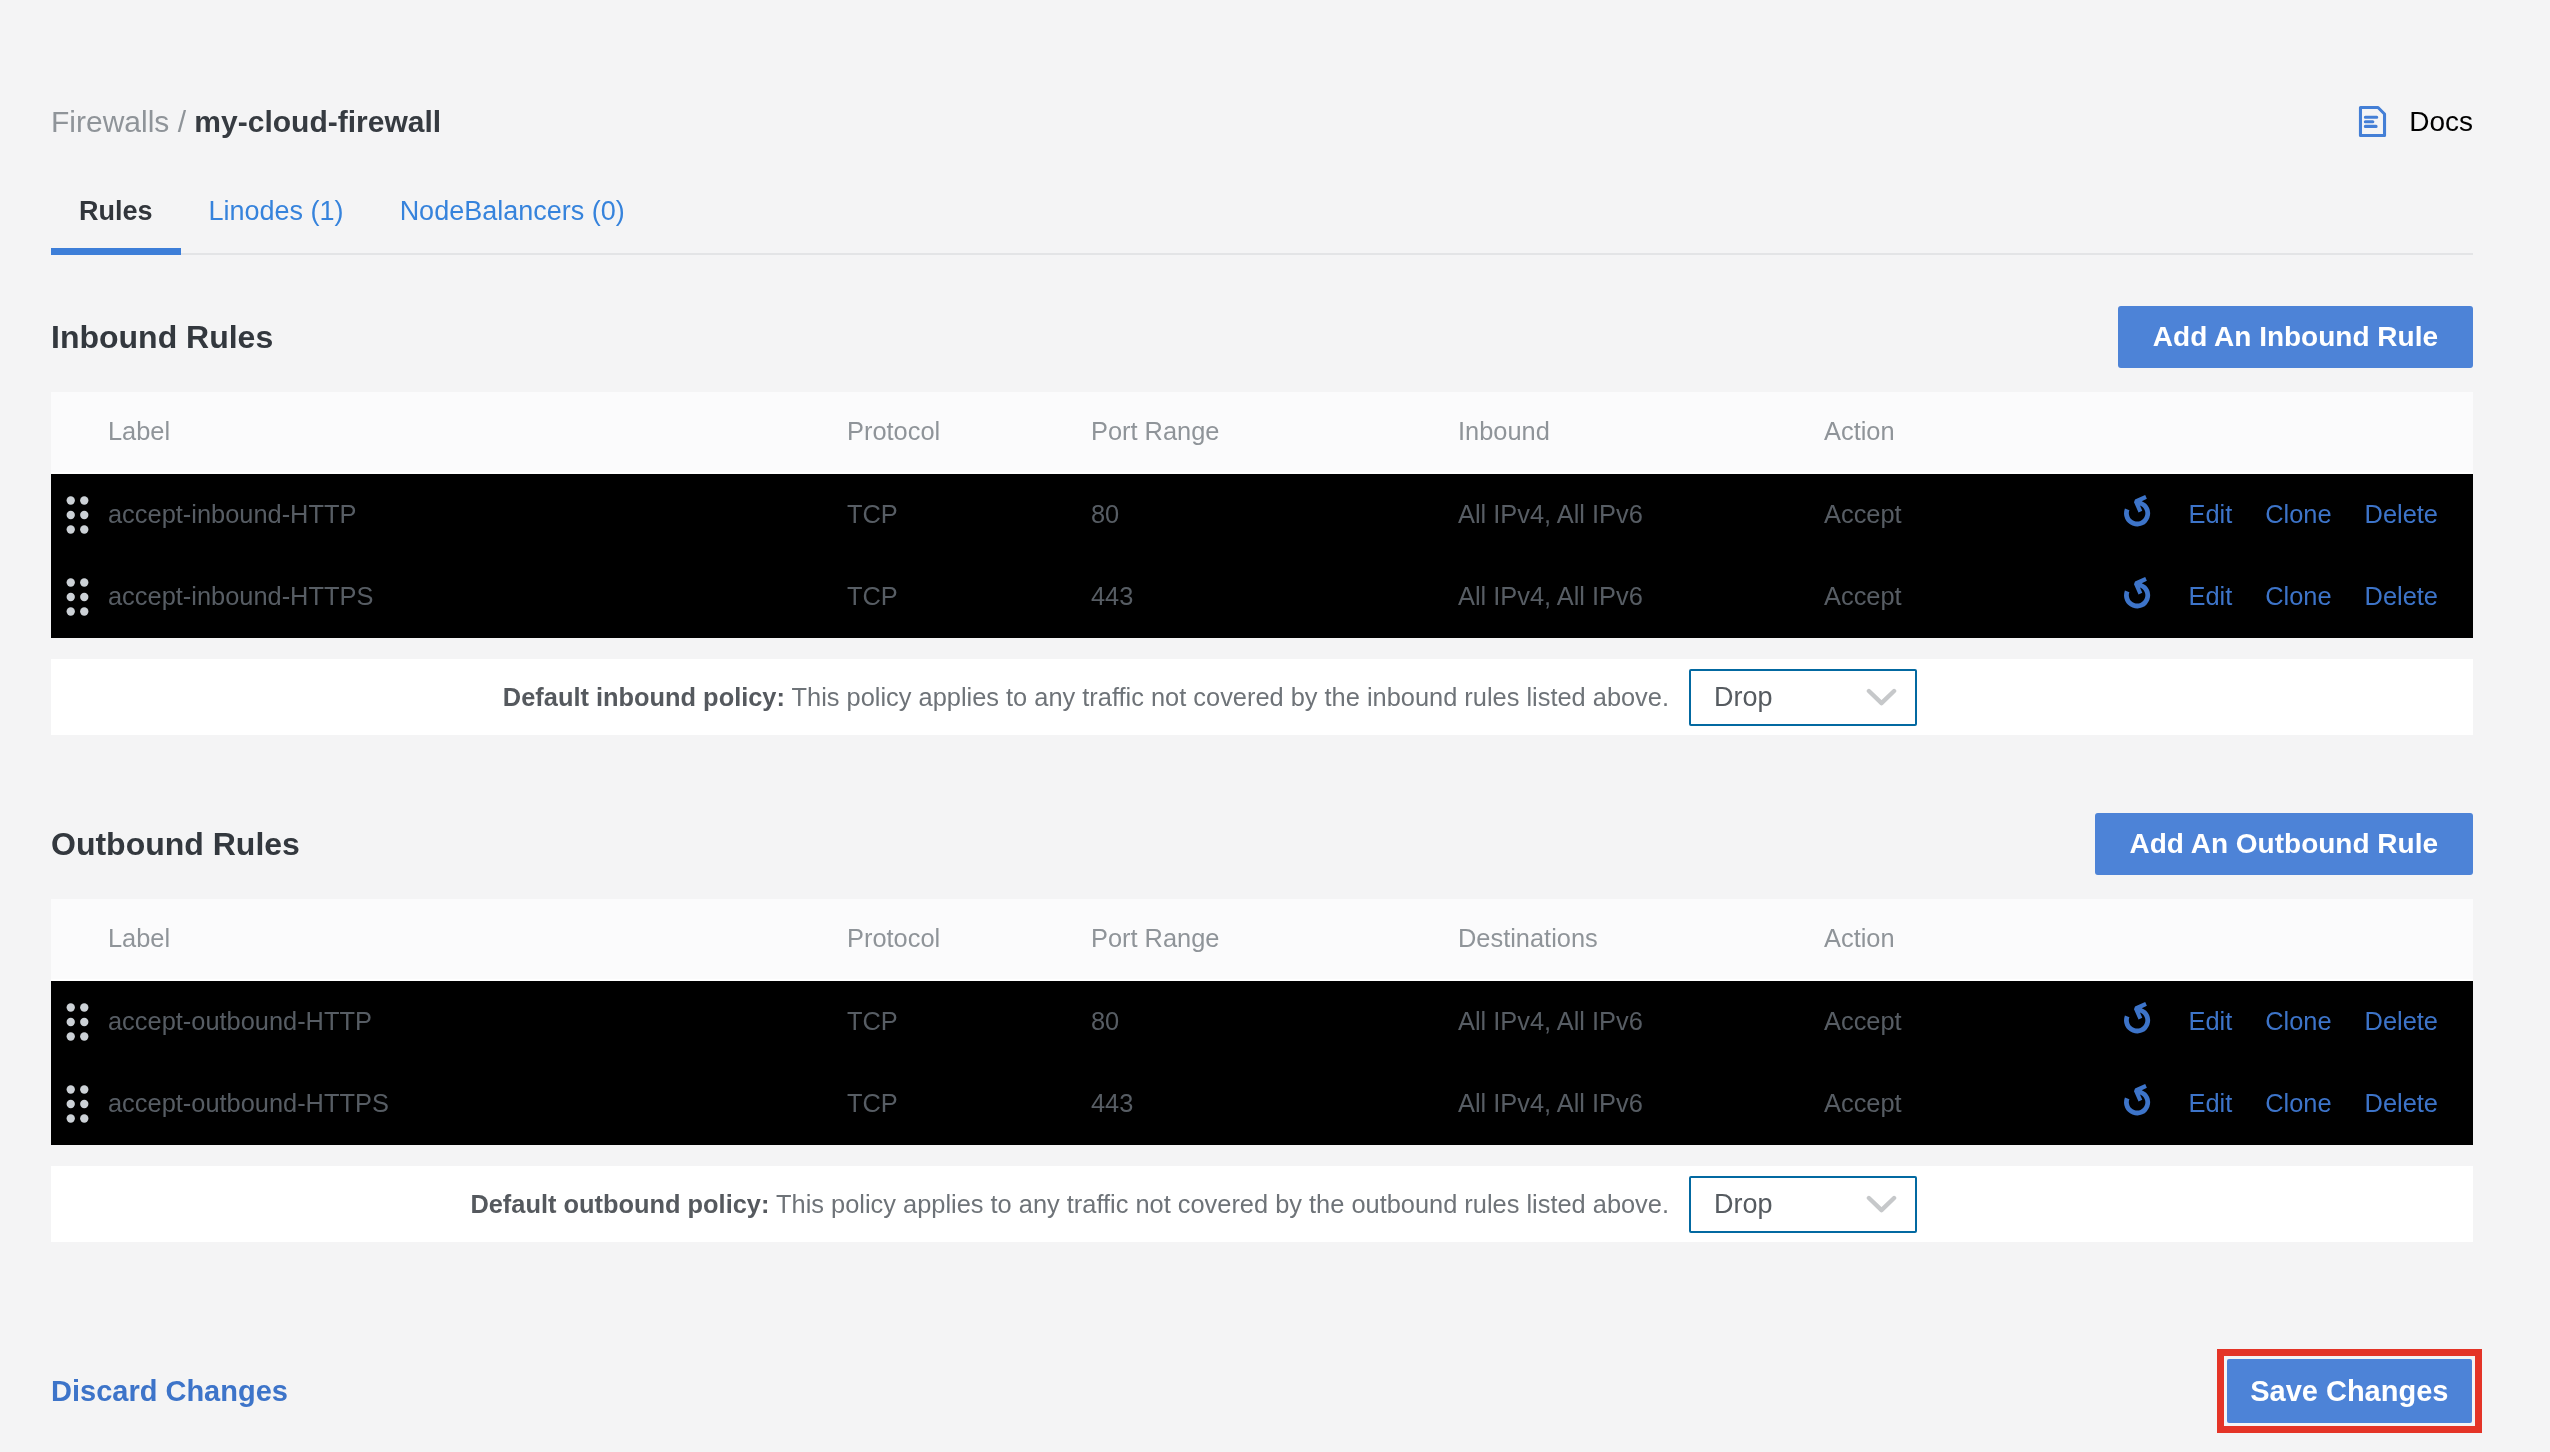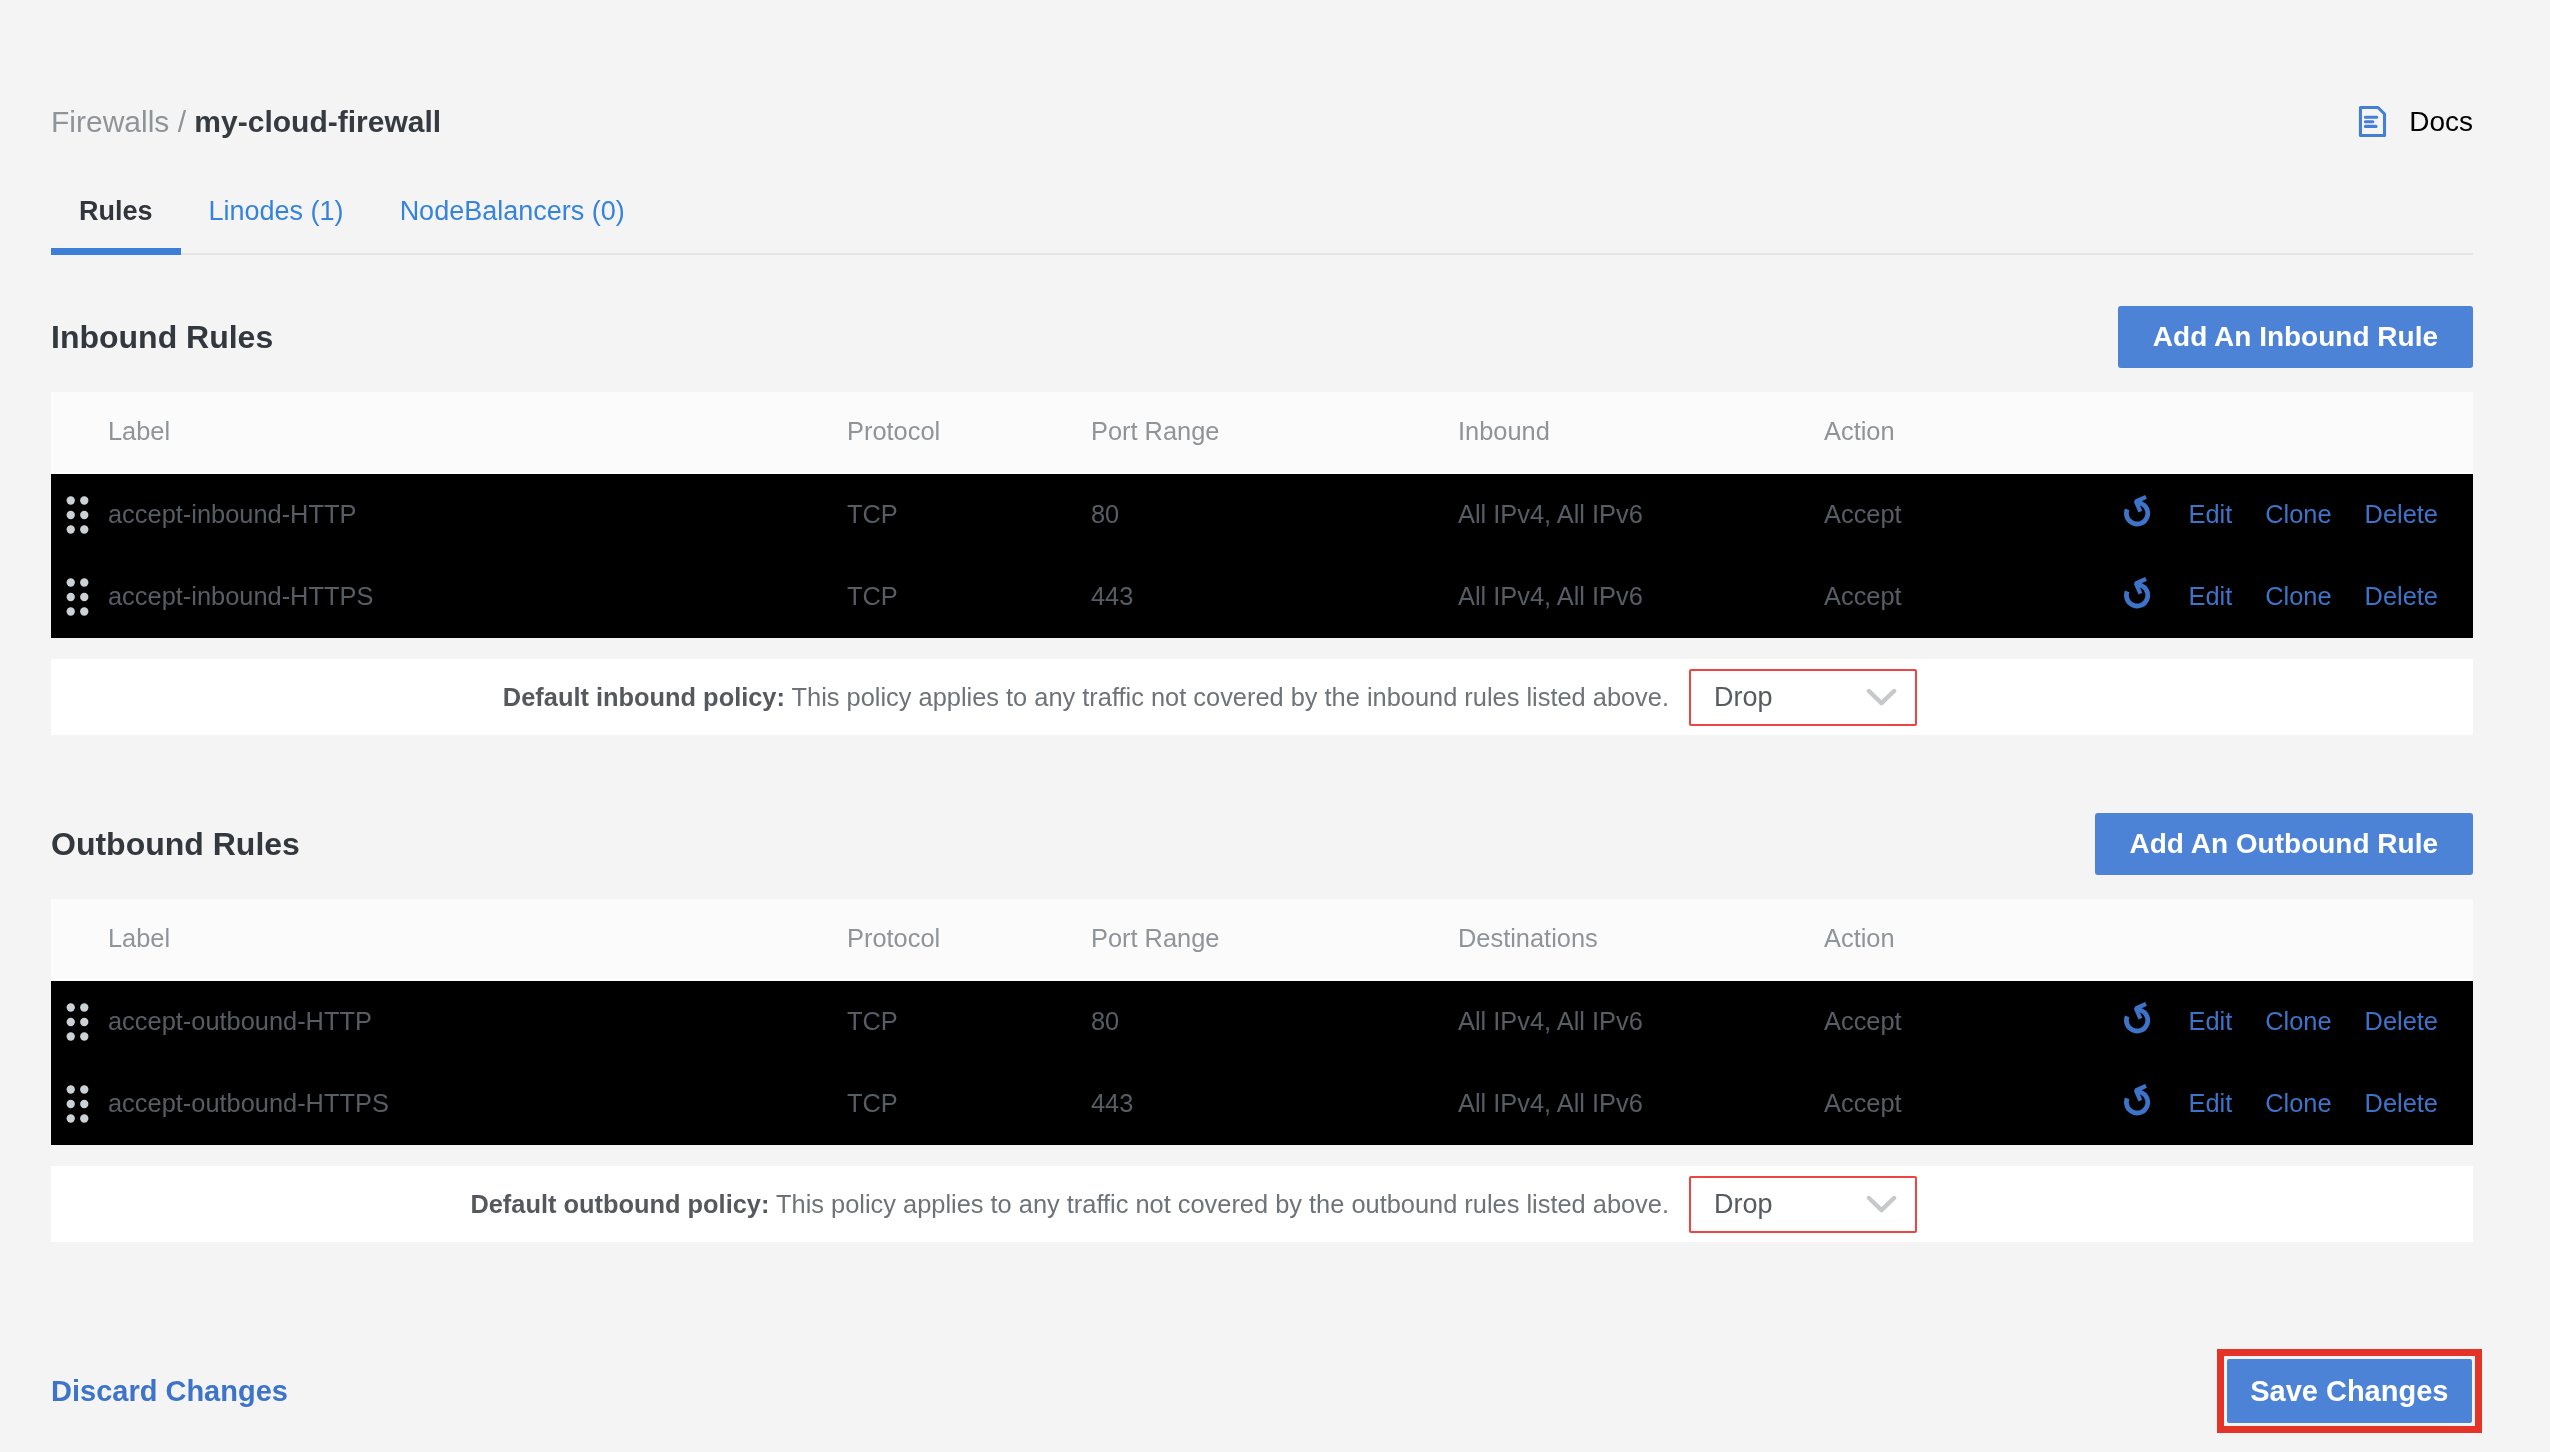--- a/index.html
+++ b/index.html
@@ -51,21 +51,21 @@
     font-family:"DejaVu Sans", sans-serif; font-weight:700; font-size:41px; line-height:1;
     color:#3d74c9; display:inline-block; transform:rotate(-24deg);
   }
 
   
   .policy-row { margin-top:21.5px; background:#ffffff; height:76px; display:flex; align-items:center; }
   .policy-text { width:1618px; text-align:right; font-size:25.4px; color:#6e7378; padding-right:0; }
   .policy-text b { color:#55595e; font-weight:700; }
   .select {
     margin-left:19.5px; width:228px; height:57px; background:#fff;
-    border:2px solid #ef4444; border-radius:2px;
+    border:2px solid #0369a1; border-radius:2px;
     display:flex; align-items:center; justify-content:space-between;
     padding:0 17.6px 0 23.5px; cursor:pointer;
   }
   .select-value { font-size:27px; color:#565b60; }
 
   
   .footer { display:flex; justify-content:space-between; align-items:center; margin-top:107px; padding-right:0; margin-right:-8.8px;gap:41px; }
   .discard-link { color:#3d74c9; font-size:29px; font-weight:700; margin-right:41px; cursor:pointer; }
   .annotation-box { border:7.8px solid #e43427; padding:3px; background:transparent; }
   .btn-save {

